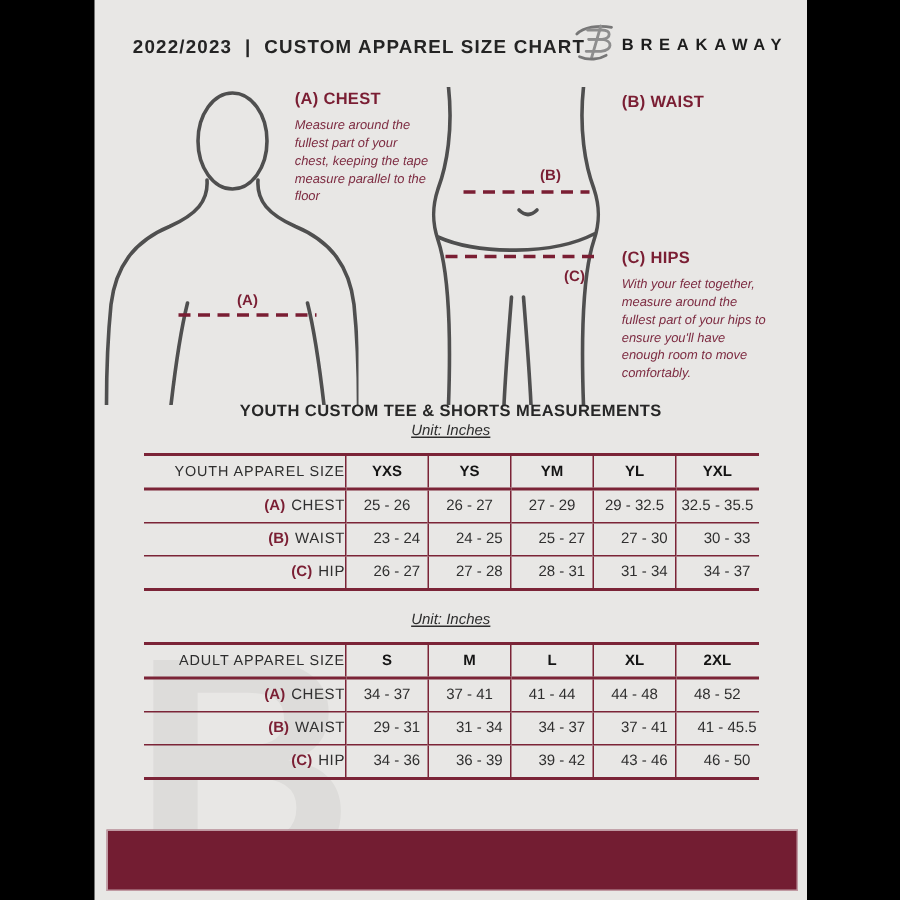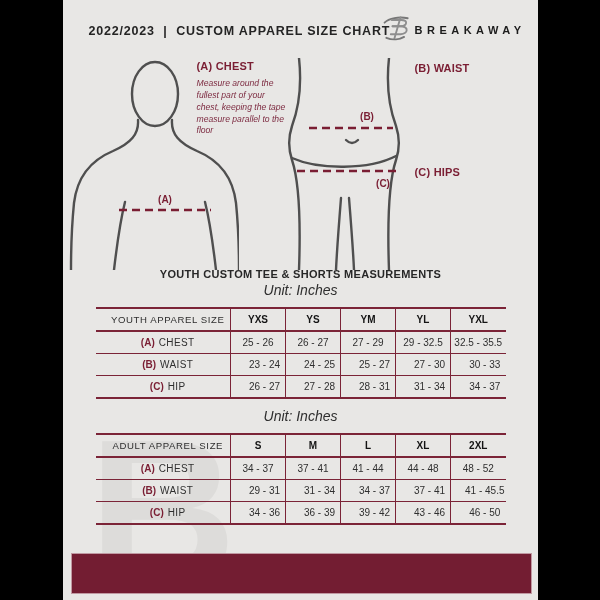--- a/index.html
+++ b/index.html
@@ -15,28 +15,28 @@
 
   
   .fig{position:absolute;}
   .guide-block{position:absolute;z-index:1;}
   .guide-h{font-size:11px;font-weight:bold;color:#7a1e33;margin:0 0 6px 0;letter-spacing:.2px;}
   .guide-p{font-size:8.6px;font-style:italic;color:#7d2b41;line-height:1.38;margin:0;}
 
   
   .sect{position:absolute;left:33px;width:410px;text-align:center;z-index:1;}
   .sect-title{font-size:11px;font-weight:bold;color:#272727;letter-spacing:.3px;margin:0;}
-  .sect-unit{font-size:14px;font-style:italic;color:#2e2e2e;margin:2px 0 0 0;}
+  .sect-unit{font-size:10px;font-style:italic;color:#2e2e2e;margin:2px 0 0 0;text-decoration:underline;}
 
   
   .size-table{border-collapse:collapse;width:410px;table-layout:fixed;margin-top:9px;
     border-top:2px solid #7b2437;border-bottom:2px solid #7b2437;}
   .size-table th,.size-table td{height:21px;padding:0;font-size:10px;color:#2f2f2f;
     text-align:center;vertical-align:middle;border-left:1.2px solid #7b2437;}
-  .size-table th:first-child,.size-table td:first-child{border-left:none;text-align:center;
+  .size-table th:first-child,.size-table td:first-child{border-left:none;text-align:right;
     padding-left:10px;}
   .size-table thead th{border-bottom:2px solid #7b2437;font-weight:bold;color:#141414;}
   .size-table thead th:first-child{font-weight:normal;font-size:9.6px;letter-spacing:.6px;color:#2e2e2e;}
   .size-table tbody tr+tr td{border-top:1.4px solid #7b2437;padding-left:13px;}
   .rk{color:#7a1e33;font-weight:bold;margin-right:4px;}
   .rl{letter-spacing:.4px;}
 
   
   .watermark{position:absolute;left:26px;top:408px;z-index:0;font-size:205px;line-height:1;
     font-weight:bold;color:#dddcda;user-select:none;}
@@ -95,20 +95,21 @@
 
   <div class="guide-block" style="left:134px;top:60px;width:92px;">
     <p class="guide-h">(A) CHEST</p>
     <p class="guide-p">Measure around the fullest part of your chest, keeping the tape measure parallel to the floor</p>
   </div>
   <div class="guide-block" style="left:352px;top:62px;width:98px;">
     <p class="guide-h">(B) WAIST</p>
   </div>
   <div class="guide-block" style="left:352px;top:166px;width:98px;">
     <p class="guide-h">(C) HIPS</p>
+    <p class="guide-p">With your feet together, measure around the fullest part of your hips to ensure you'll have enough room to move comfortably.</p>
   </div>
 
   <div class="watermark">B</div>
 
   <div class="sect" style="top:268px;">
     <p class="sect-title">YOUTH CUSTOM TEE &amp; SHORTS MEASUREMENTS</p>
     <p class="sect-unit">Unit: Inches</p>
     <table class="size-table">
       <colgroup>
           <col style="width:135px">

